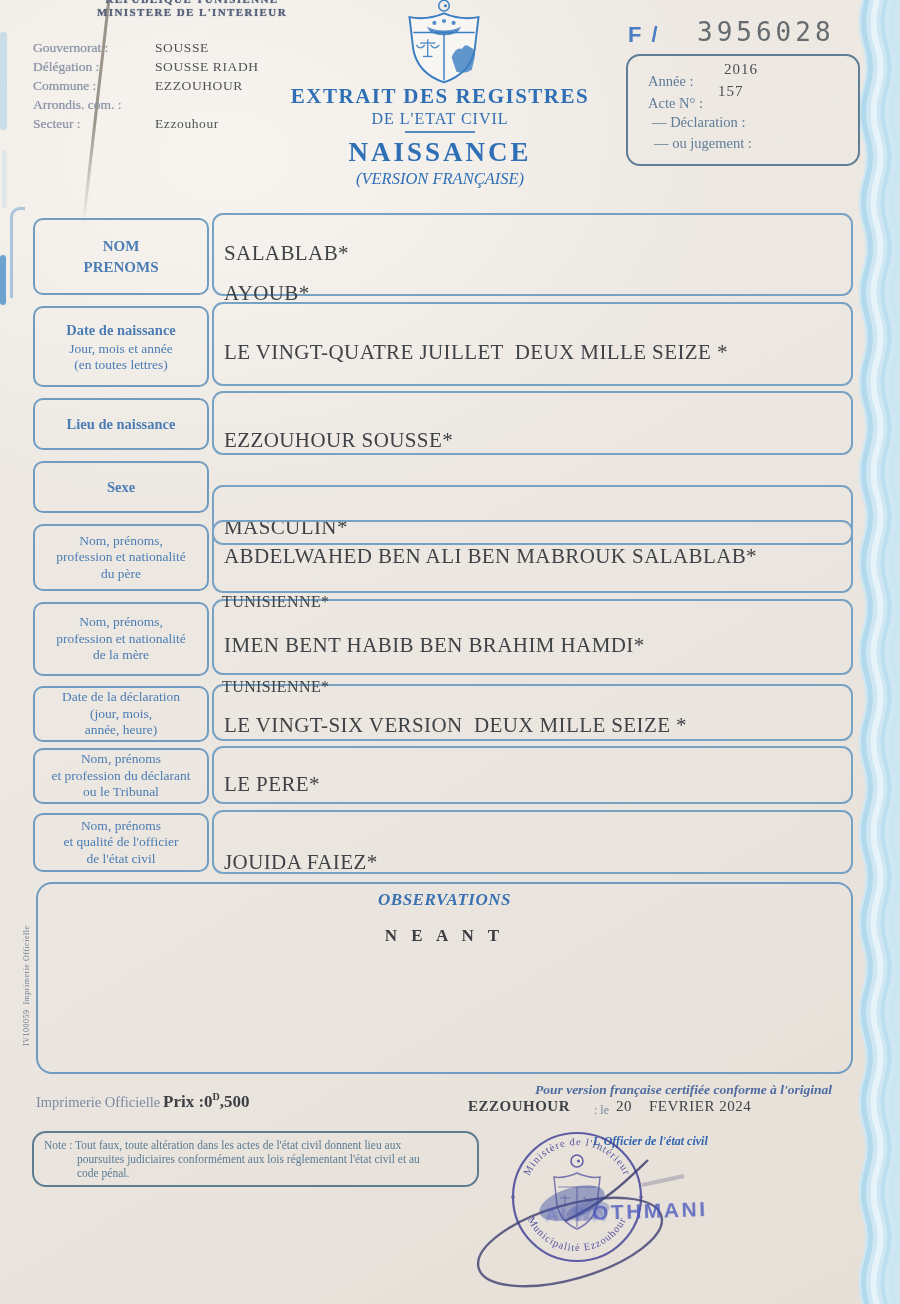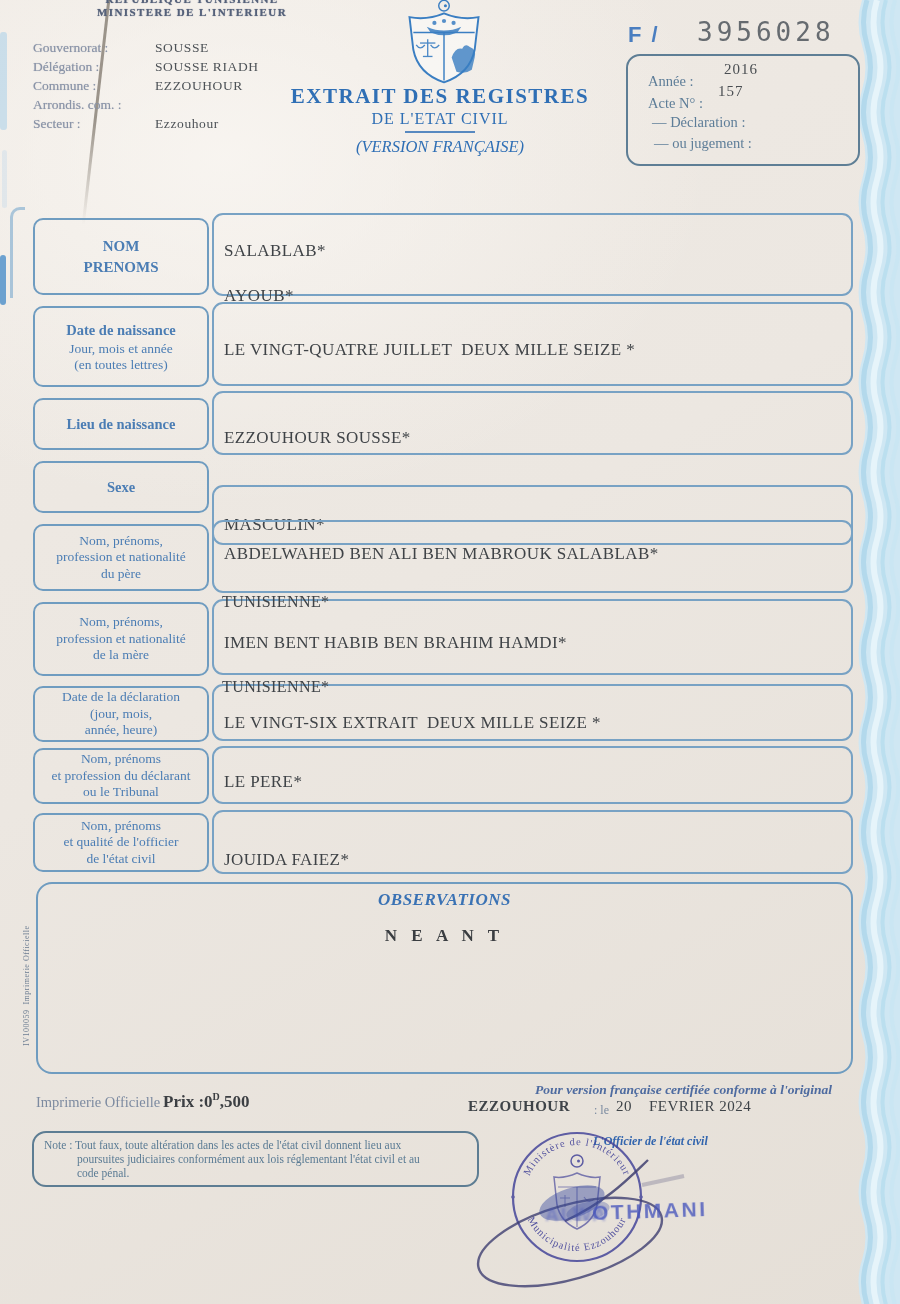--- a/index.html
+++ b/index.html
@@ -28,21 +28,21 @@
   .ref-box{width:230px;height:108px;border:2px solid #5e7e95;border-radius:14px;}
   .ref-box span{position:absolute;white-space:pre;}
   .ref-lbl{color:#5d7d98;font-size:14.5px;}
   .ref-val{color:#4a4e52;font-size:15px;letter-spacing:1px;}
   
   .lbl-box{left:33px;width:176px;border:2px solid #6f9cc0;border-radius:10px;box-sizing:border-box;
     color:#4b7db4;text-align:center;display:flex;flex-direction:column;justify-content:center;}
   .lbl-title{font-weight:bold;font-size:15px;line-height:21px;white-space:pre-line;}
   .lbl-sub{font-size:13.5px;line-height:16.5px;white-space:pre-line;}
   .val-box{left:212px;width:641px;border:2px solid #78a2c4;border-radius:11px;box-sizing:border-box;}
-  .val-text{position:absolute;left:10px;font-size:17px;color:#3f4347;letter-spacing:.4px;white-space:pre;}
+  .val-text{position:absolute;left:10px;font-size:21px;color:#3f4347;letter-spacing:.4px;white-space:pre;}
   .val-top{position:absolute;left:8px;top:-8px;font-size:16px;color:#3f4347;letter-spacing:.4px;white-space:pre;}
   .obs-box{left:36px;top:882px;width:817px;height:192px;border:2px solid #6f9cc0;border-radius:16px;box-sizing:border-box;}
   .obs-title{position:absolute;left:50%;transform:translateX(-50%);top:6px;color:#3a72b4;
     font-weight:bold;font-style:italic;font-size:17px;letter-spacing:.5px;}
   .obs-val{position:absolute;left:50%;transform:translateX(-50%);top:42px;color:#3a3d41;
     font-weight:bold;font-size:17px;letter-spacing:5px;white-space:pre;}
   
   .imprint-vertical{font-size:8px;color:#6c7d92;letter-spacing:.5px;transform-origin:0 0;transform:rotate(-90deg);white-space:pre;}
   .imprimerie{font-size:14.5px;color:#7c8aa0;}
   .prix{font-size:17px;color:#3c3f43;font-weight:bold;white-space:pre;}
@@ -117,20 +117,21 @@
         <path d="M34,47 q4,6 9,0"></path>
       <path d="M26,59 h10"></path>
     </g>
     <path d="M56,60 q4,-11 11,-9 q3,-6 8,-2 q7,2 5,11 l-3,13 q-7,5 -16,2 z" fill="#3a7ec2" opacity=".8"></path>
   </svg>
 
   <div class="abs title-block" style="left:272px;top:84px;">
     <div class="t1">EXTRAIT DES REGISTRES</div>
     <div class="t2">DE L'ETAT CIVIL</div>
     <div class="t-underline"></div>
+    <div class="t3">NAISSANCE</div>
     <div class="t4">(VERSION FRANÇAISE)</div>
   </div>
 
   <span class="abs f-label" style="left:628px;top:22px;">F /</span>
   <span class="abs f-number" style="left:697px;top:17px;">3956028</span>
   <div class="abs ref-box" style="left:626px;top:54px;">
     <span class="ref-lbl" style="left:20px;top:17px;">Année :</span>
     <span class="ref-val" style="left:96px;top:5px;">2016</span>
     <span class="ref-lbl" style="left:20px;top:39px;">Acte N° :</span>
     <span class="ref-val" style="left:90px;top:27px;">157</span>
@@ -189,21 +190,21 @@
     <span class="val-text" style="top:32px;">IMEN BENT HABIB BEN BRAHIM HAMDI*</span>
   </div>
 
   <div class="abs lbl-box" style="top:686px;height:56px;">
     <span class="lbl-sub">Date de la déclaration
 (jour, mois,
 année, heure)</span>
   </div>
   <div class="abs val-box" style="top:684px;height:57px;">
     <span class="val-top">TUNISIENNE*</span>
-    <span class="val-text" style="top:27px;">LE VINGT-SIX EXTRAIT  DEUX MILLE SEIZE *</span>
+    <span class="val-text" style="top:27px;">LE VINGT-SIX VERSION  DEUX MILLE SEIZE *</span>
   </div>
 
   <div class="abs lbl-box" style="top:748px;height:56px;">
     <span class="lbl-sub">Nom, prénoms
 et profession du déclarant
 ou le Tribunal</span>
   </div>
   <div class="abs val-box" style="top:746px;height:58px;padding-left:40px;">
     <span class="val-text" style="top:24px;">LE PERE*</span>
   </div>

